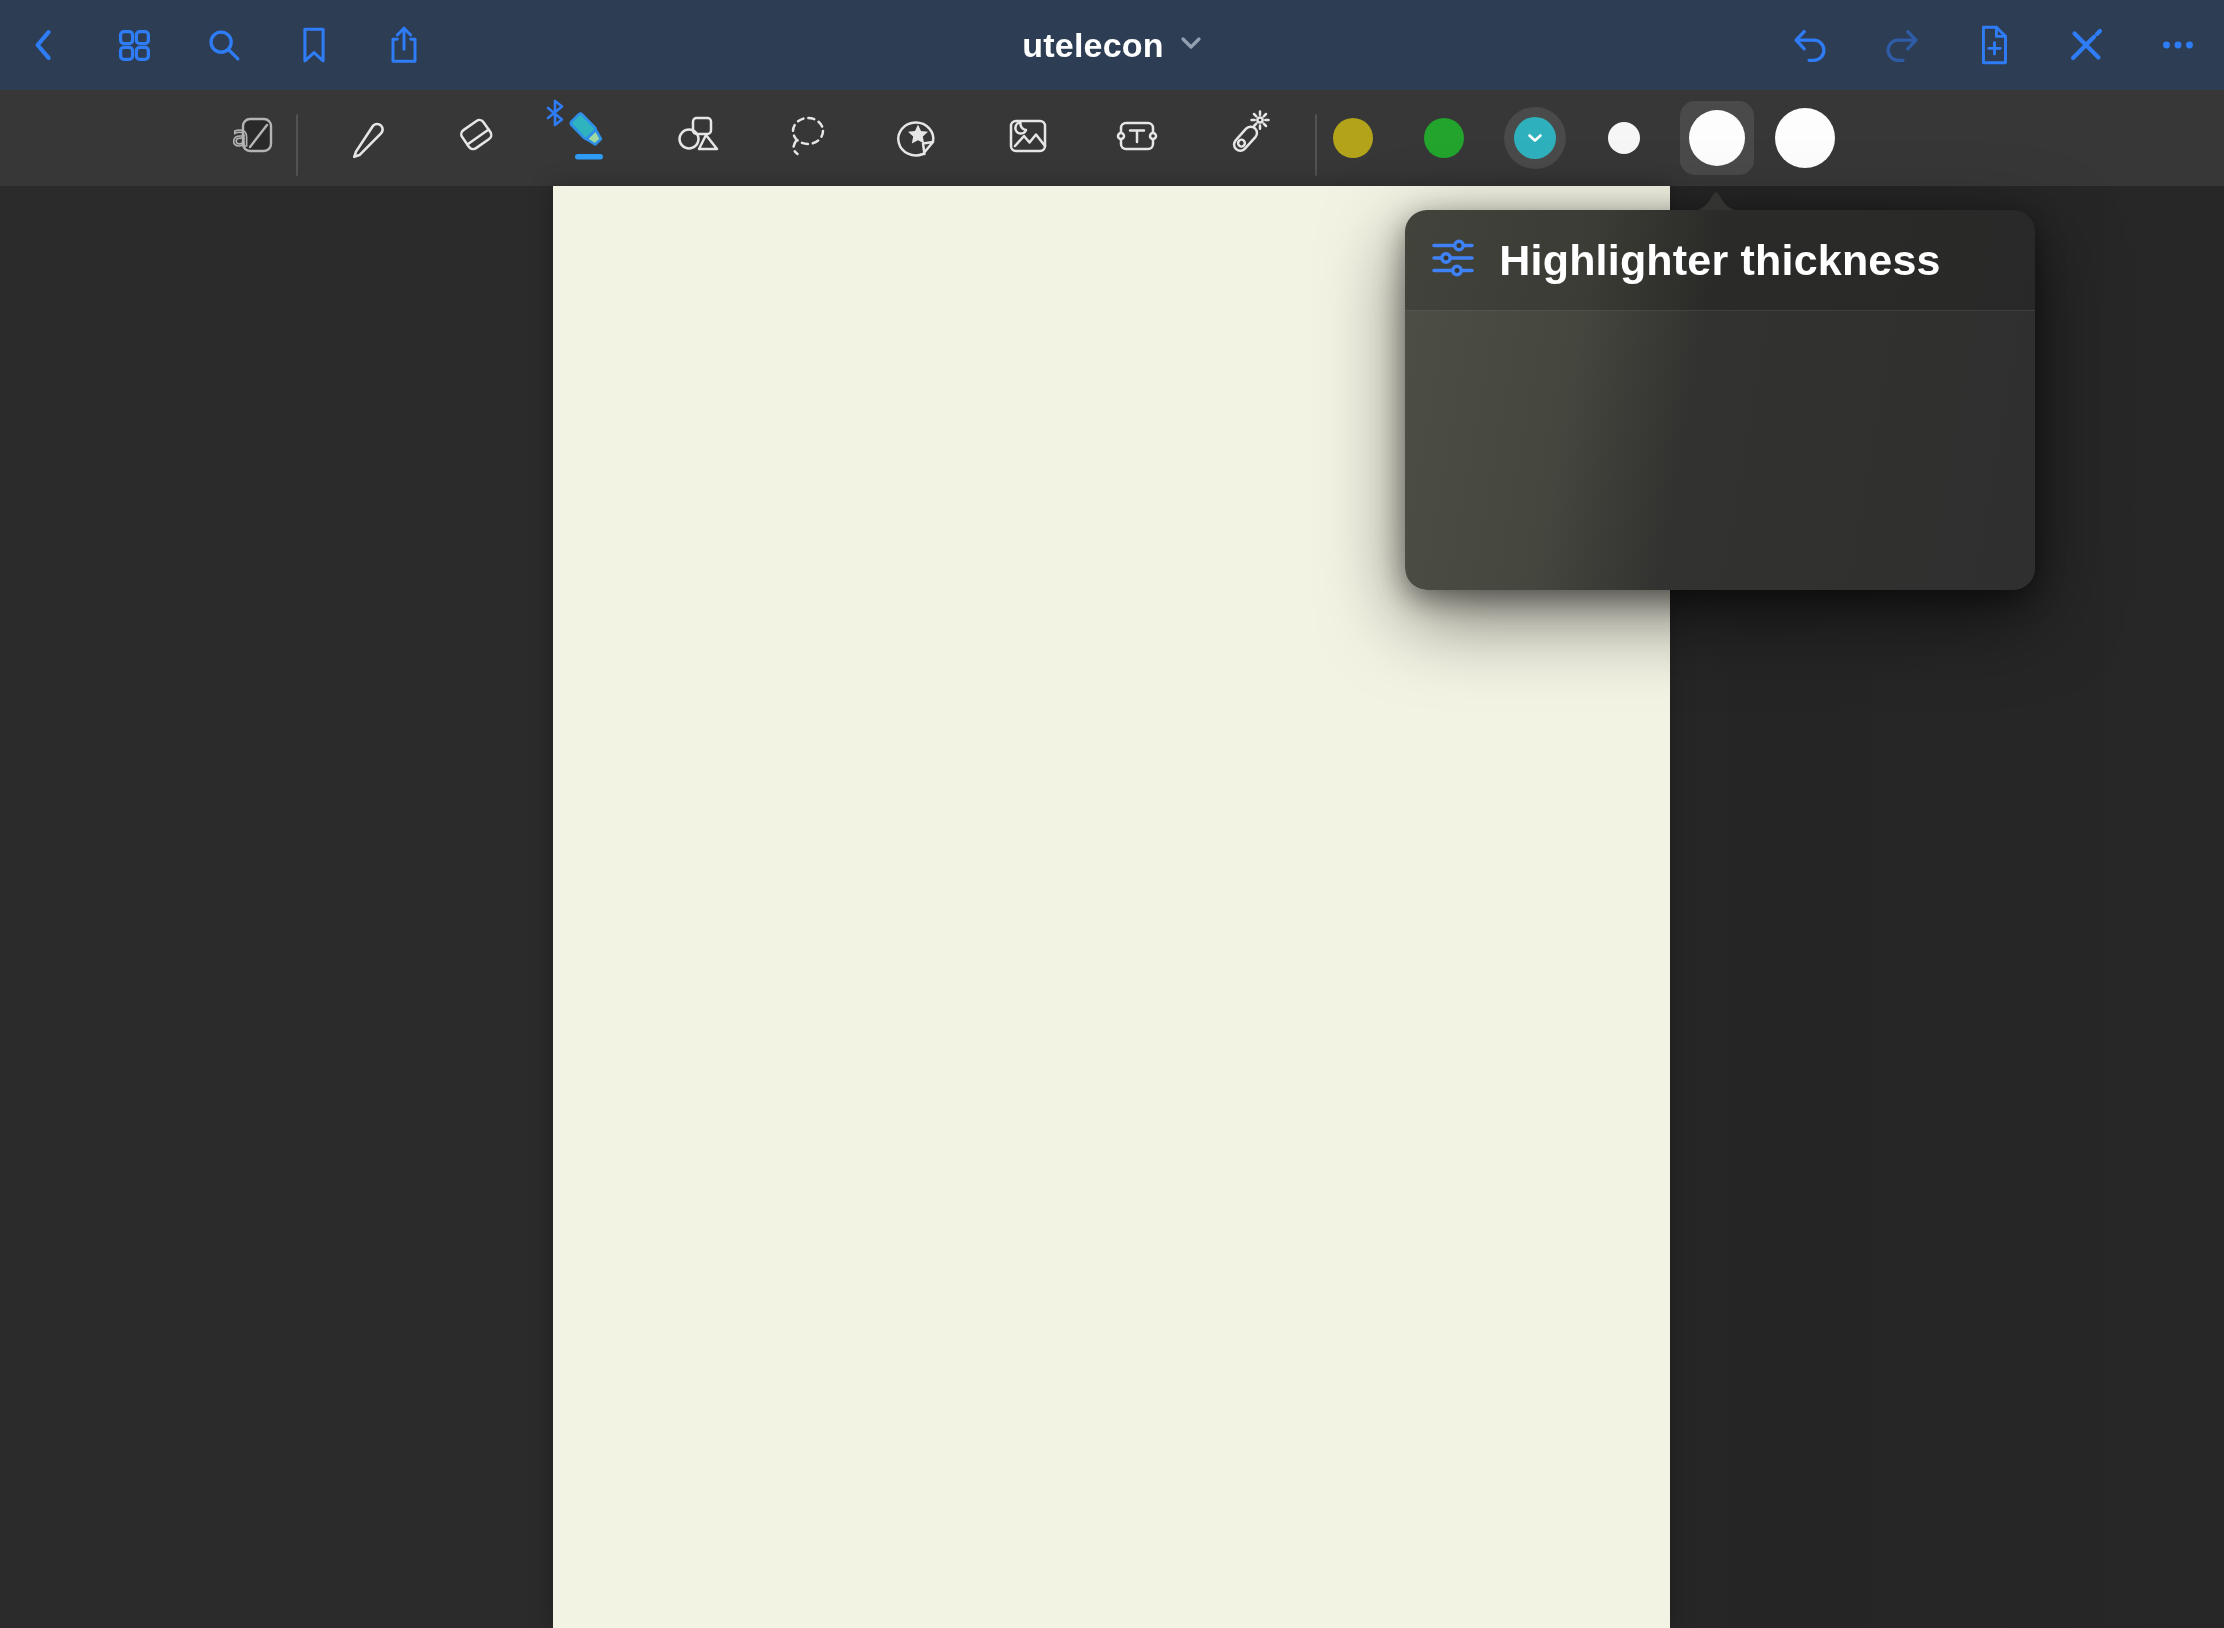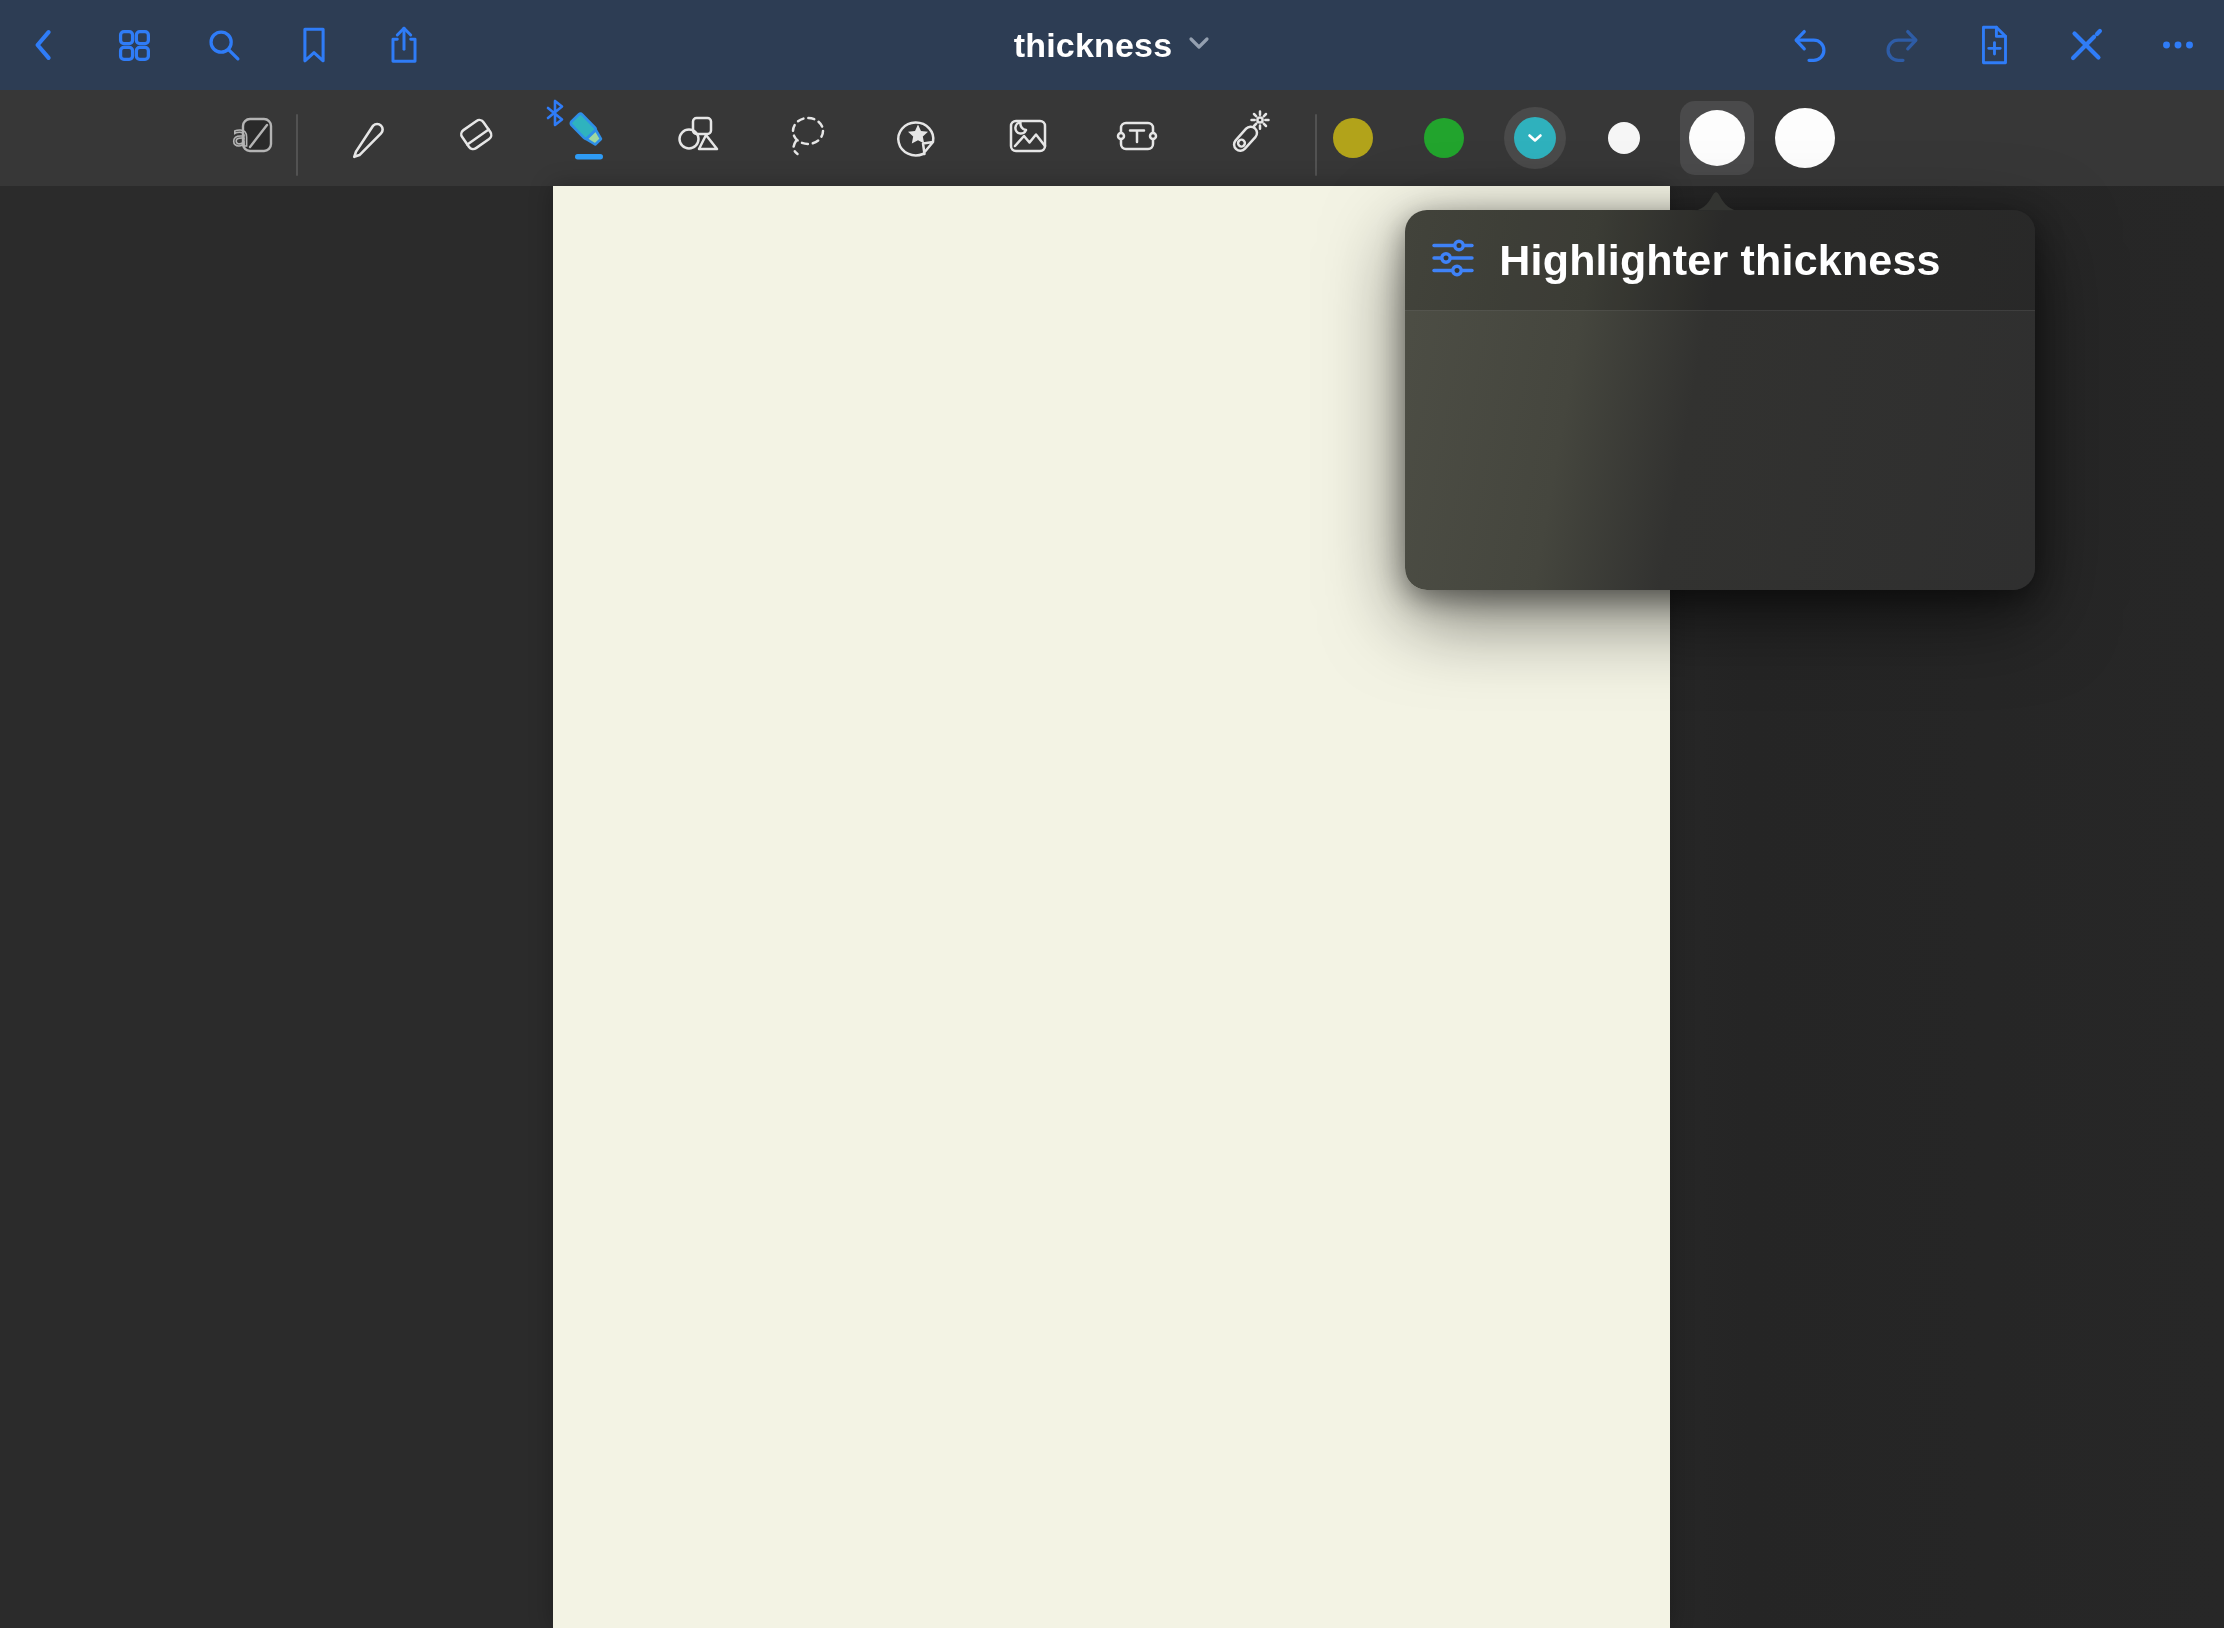--- a/index.html
+++ b/index.html
@@ -107,21 +107,21 @@
                 <path d="M17 18 H12.5 V41 H35.5 V18 H31"></path>
                 <path d="M24 28.5 V6.5"></path>
                 <path d="M17 13.5 L24 6.5 L31 13.5"></path>
               </g>
             </svg>
           </span>
       </div>
     </div>
 
     <div class="nav-title-wrap">
-      <span class="nav-title">thickness</span>
+      <span class="nav-title">utelecon</span>
       <span><svg width="22" height="14" viewBox="0 0 22 14">
             <path d="M3 3 l8 8 8-8" fill="none" stroke="#94a0b0" stroke-width="3.2" stroke-linecap="round" stroke-linejoin="round"></path>
           </svg></span>
     </div>
 
     <div class="nav-group nav-right">
       <div class="nav-btn">
         <span>
             <svg width="46" height="46" viewBox="0 0 48 48">
               <g class="blue-stroke" stroke-width="3.4">

